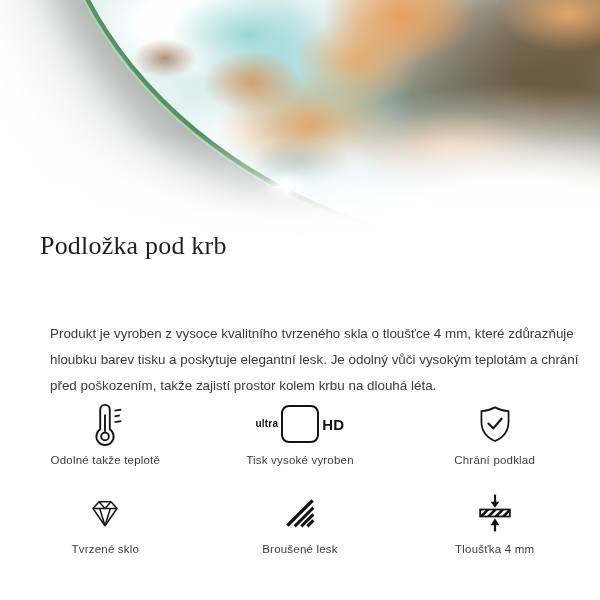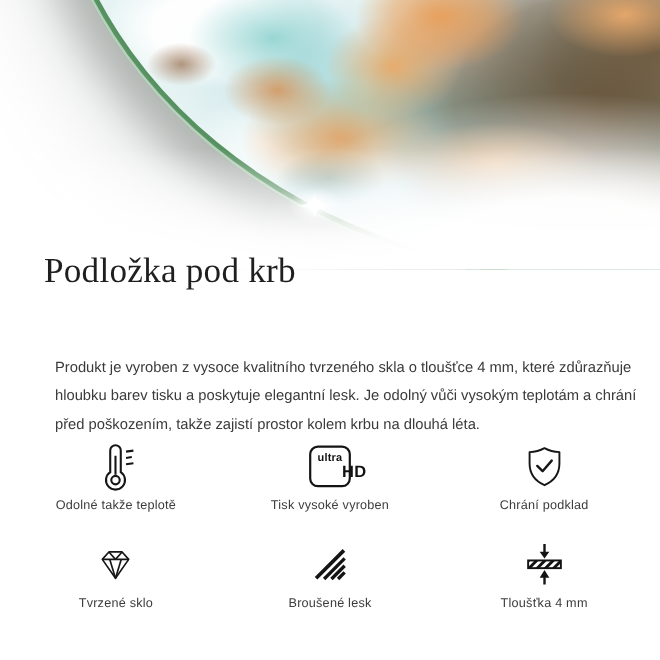--- a/index.html
+++ b/index.html
@@ -56,39 +56,39 @@
   .sparkle-glow{
     position:absolute;left:252px;top:163px;width:70px;height:48px;
     background:radial-gradient(closest-side, rgba(255,255,255,.95), rgba(255,255,255,0) 72%);
   }
   .sparkle{position:absolute;left:271px;top:176px;width:30px;height:22px;
     filter:drop-shadow(0 0 3px rgba(255,255,255,.95));}
 
   
   .title{
     position:absolute;left:40px;top:228px;
-    font-family:"Liberation Serif",serif;font-size:32px;line-height:35px;
+    font-family:"Liberation Serif",serif;font-size:26px;line-height:35px;
     color:#1f1f1f;letter-spacing:.2px;font-weight:400;
   }
   .desc{
     position:absolute;left:40px;top:311px;width:545px;
     font-size:13.4px;line-height:26px;color:#3a3a3a;
   }
 
   
   .features{
     position:absolute;left:8px;right:8px;top:400px;
     display:grid;grid-template-columns:1fr 1fr 1fr;row-gap:22px;
   }
   .feature{display:flex;flex-direction:column;align-items:center;}
   .icon-box{height:48px;display:flex;align-items:center;justify-content:center;}
   .feature-label{margin-top:5px;font-size:11.5px;line-height:14px;color:#3c3c3c;letter-spacing:.2px;}
   .uhd-box{
     width:38px;height:38px;border:2.5px solid #141414;border-radius:8px;
-    display:flex;flex-direction:column;align-items:center;justify-content:center;
+    display:flex;flex-direction:row;align-items:center;justify-content:center;
     color:#111;box-sizing:border-box;
   }
   .uhd-top{font-size:10px;font-weight:600;line-height:10px;letter-spacing:.2px;}
   .uhd-bottom{font-size:15px;font-weight:800;line-height:15px;letter-spacing:.3px;padding-left:44px;}
   svg{display:block;}
 </style>
 </head>
 <body>
 
 <div class="page">

